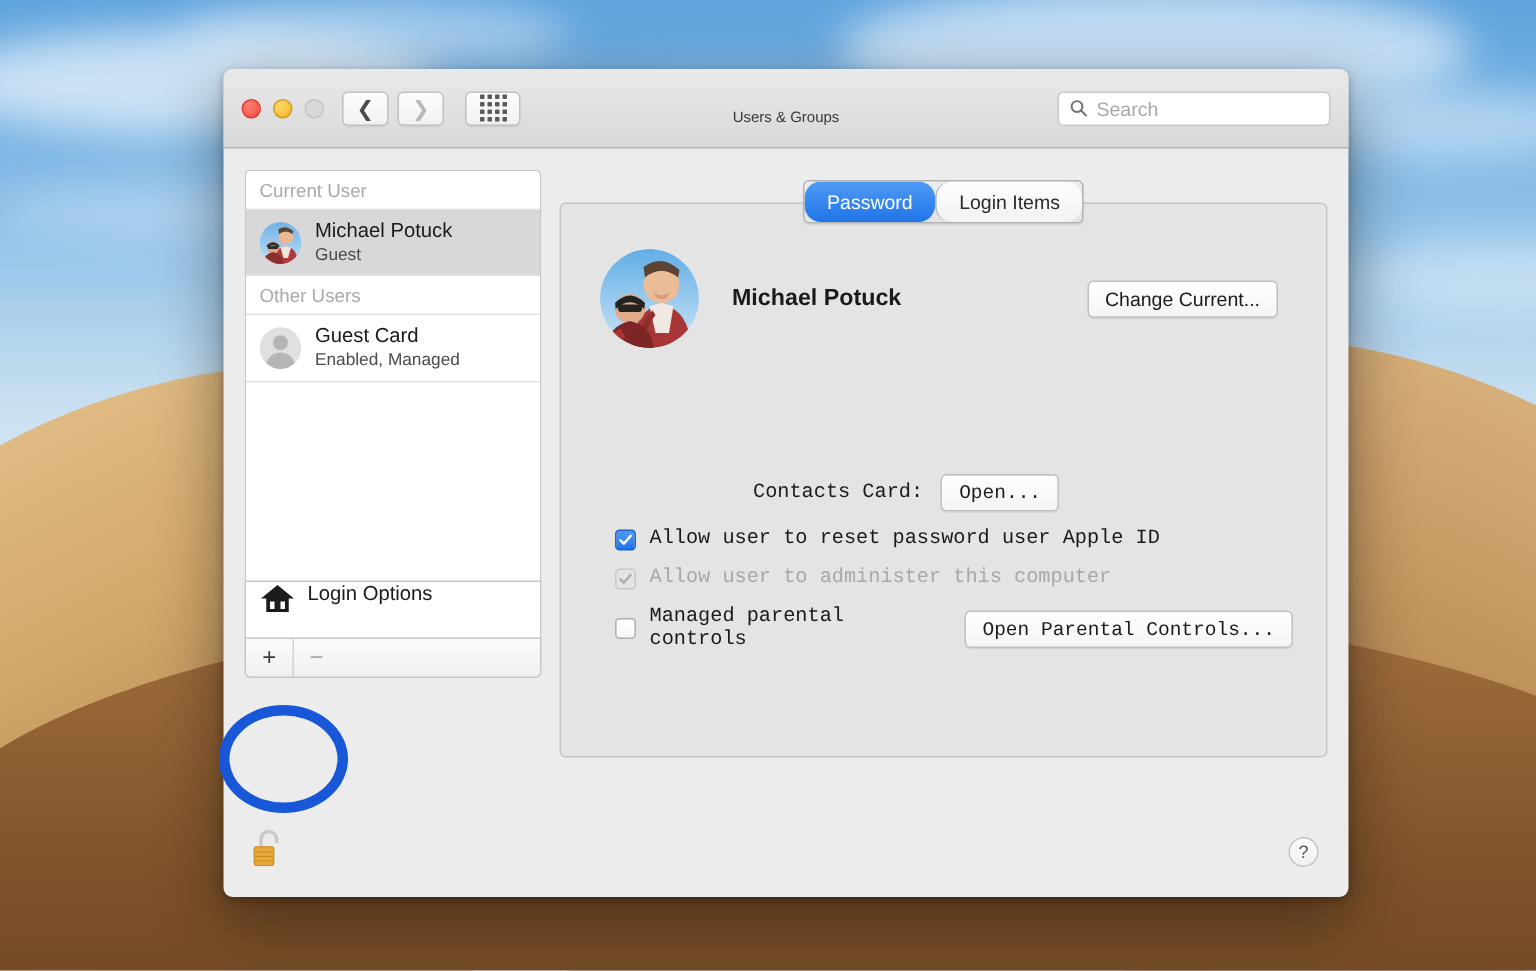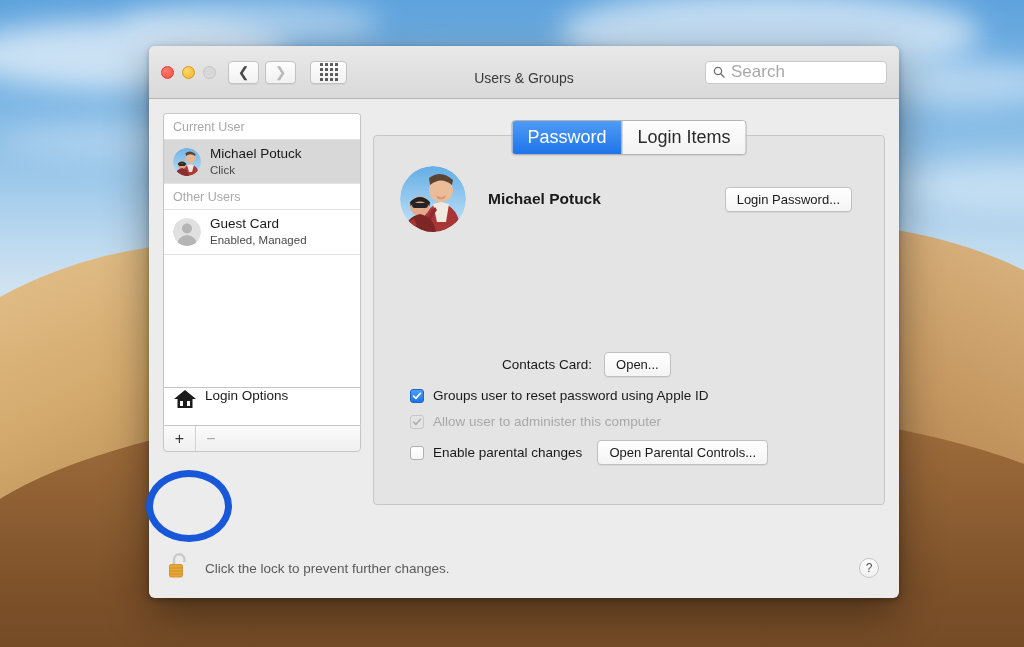--- a/index.html
+++ b/index.html
@@ -111,40 +111,40 @@
   }
   .tb-btn.grid { width: 37px; }
   .chev { font-size: 14px; line-height: 1; color: #4a4a4a; font-weight: 400; }
   .chev.disabled { color: #b9b9b9; }
   .dots { display: grid; grid-template-columns: repeat(4, 3px); grid-auto-rows: 3px; gap: 2px; }
   .dots i { display:block; width:3px; height:3px; background:#5a5a5a; border-radius:.5px; }
 
   .win-title {
     position: absolute; left: 0; right: 0; top: 0; bottom: 0;
     display: flex; align-items: center; justify-content: center;
-    font-size: 14px; color: #3a3a3a;
+    font-size: 10px; color: #3a3a3a;
     pointer-events: none;
     margin-top: 12px;
   }
 
   .search-wrap {
     margin-left: auto;
     position: relative; z-index: 2;
     width: 182px; height: 23px;
     background: #fff;
     border: 1px solid #c9c9c9;
     border-radius: 4px;
     display: flex; align-items: center;
     padding: 0 7px;
     gap: 6px;
   }
   .search-wrap svg { flex: 0 0 auto; }
   .search-wrap input {
     border: 0; outline: 0; background: transparent;
-    font-family: inherit; font-size: 17px; color: #333;
+    font-family: inherit; font-size: 13px; color: #333;
     width: 100%;
   }
   .search-wrap input::placeholder { color: #a8a8a8; }
 
   
   .win-body { flex: 1; display: flex; padding: 14px 14px 0 14px; gap: 12px; position: relative; }
 
   
   .sidebar {
     width: 198px; flex: 0 0 198px;
@@ -216,24 +216,25 @@
     position: absolute;
     top: -16px; left: 50%;
     transform: translateX(-50%);
     display: flex;
     border-radius: 4px;
     overflow: hidden;
     border: 1px solid #b4b4b4;
     box-shadow: 0 1px 1px rgba(0,0,0,.08);
   }
   .tab {
-    font-size: 18px;
+    font-size: 13px;
     padding: 6px 15px;
     background: linear-gradient(180deg,#fefefe,#f2f2f2);
     color: #2a2a2a;
+    border-radius: 11px;
   }
   .tab + .tab { border-left: 1px solid #b4b4b4; }
   .tab.active {
     background: linear-gradient(180deg,#4f9bf5,#1f74e8);
     color: #fff;
   }
 
   .id-row { display: flex; align-items: center; gap: 22px; padding: 6px 4px 0 4px; }
   .avatar-lg { width: 66px; height: 66px; border-radius: 50%; overflow: hidden; flex: 0 0 66px; }
   .full-name { font-size: 15.5px; font-weight: bold; color: #1a1a1a; }
@@ -243,21 +244,21 @@
     border-radius: 4px;
     font-family: inherit;
     font-size: 13px;
     color: #1a1a1a;
     padding: 4px 11px;
     box-shadow: 0 1px 0 rgba(0,0,0,.06);
     white-space: nowrap;
   }
   .change-pw { margin-left: auto; margin-right: 6px; }
 
-  .options { margin-top: 120px; }
+  .options { margin-top: 84px; font-family: Liberation Mono, monospace; }
   .opt-row { display: flex; align-items: center; gap: 9px; margin-bottom: 11px; }
   .contacts-row { justify-content: flex-start; padding-left: 106px; gap: 12px; }
   .contacts-label { font-size: 13.5px; color: #1a1a1a; }
 
   .cb {
     width: 14px; height: 14px; flex: 0 0 14px;
     border-radius: 3px;
     border: 1px solid #b0b0b0;
     background: linear-gradient(180deg,#fff,#f6f6f6);
     display: flex; align-items: center; justify-content: center;
@@ -396,21 +397,21 @@
                   <path d="M14 17 L17.5 16 L21 17 L19 24 L16 24 Z" fill="#efe7df"></path>
                   <circle cx="9" cy="17" r="4.2" fill="#e0a785"></circle>
                   <path d="M4.8 15.5 Q9 11.5 13.2 15.5 L13 17 Q9 13.8 5 17 Z" fill="#2b2b2b"></path>
                   <rect x="5.6" y="15.8" width="6.8" height="2.2" rx="1" fill="#2b2b2b"></rect>
                   <path d="M2 28 Q3 21 9 20 Q15 21 16 28 Z" fill="#8e2f2f"></path>
                 </g>
               </svg>
             </span>
             <span class="user-meta">
               <span class="user-name" style="display:block">Michael Potuck</span>
-              <span class="user-sub" style="display:block">Click</span>
+              <span class="user-sub" style="display:block">Guest</span>
             </span>
           </div>
 
           <div class="group-head">Other Users</div>
 
           <div class="user-row">
             <span class="avatar-sm">
               <svg viewBox="0 0 28 28" width="28" height="28">
                 <defs>
                     <clipPath id="cl2">
@@ -477,67 +478,66 @@
                 <path d="M25 66 q2 -18 10 -25 l2 3 q-7 8 -8 22 z" fill="#8f2c2c"></path>
                 <circle cx="20" cy="40" r="10" fill="#e3ab89"></circle>
                 <path d="M10 36 Q20 26 30 36 L29.5 40 Q20 31 10.5 40 Z" fill="#232323"></path>
                 <rect x="12" y="37" width="16" height="5" rx="2.4" fill="#232323"></rect>
                 <path d="M4 66 Q6 51 20 48 Q34 51 36 66 Z" fill="#7e2626"></path>
                 <path d="M8 56 l6 -3 l3 6 l-6 3 z" fill="#a83636"></path>
               </g>
             </svg>
           </span>
           <span class="full-name">Michael Potuck</span>
-          <button class="btn change-pw">Login Password...</button>
+          <button class="btn change-pw">Change Current...</button>
         </div>
 
         <div class="options">
 
           <div class="opt-row contacts-row">
             <span class="contacts-label">Contacts Card:</span>
             <button class="btn">Open...</button>
           </div>
 
           <div class="opt-row indent">
             <span class="cb checked">
               <svg width="10" height="10" viewBox="0 0 10 10">
                 <path d="M1.6 5.2 L3.9 7.4 L8.4 2.3" fill="none" stroke="#fff" stroke-width="1.7" stroke-linecap="round" stroke-linejoin="round"></path>
               </svg>
             </span>
-            <span class="opt-label">Groups user to reset password using Apple ID</span>
+            <span class="opt-label">Allow user to reset password user Apple ID</span>
           </div>
 
           <div class="opt-row indent">
             <span class="cb checked disabled">
               <svg width="10" height="10" viewBox="0 0 10 10">
                 <path d="M1.6 5.2 L3.9 7.4 L8.4 2.3" fill="none" stroke="#b0b0b0" stroke-width="1.7" stroke-linecap="round" stroke-linejoin="round"></path>
               </svg>
             </span>
             <span class="opt-label dim">Allow user to administer this computer</span>
           </div>
 
           <div class="opt-row indent">
             <span class="cb"></span>
-            <span class="opt-label">Enable parental changes</span>
+            <span class="opt-label">Managed parental controls</span>
             <button class="btn" style="margin-left:6px">Open Parental Controls...</button>
           </div>
         </div>
       </div>
     </div>
 
     <div class="win-footer">
       <span class="lock-icon">
         <svg width="24" height="30" viewBox="0 0 24 30">
           <path d="M7 14 L7 8.5 A5.2 5.2 0 0 1 17.4 8.5 L17.4 11" fill="none" stroke="#c9c9c9" stroke-width="2.4"></path>
           <rect x="2.5" y="13.5" width="13" height="12.5" rx="1.6" fill="#e8a838"></rect>
           <rect x="2.5" y="13.5" width="13" height="12.5" rx="1.6" fill="none" stroke="#c98a1e" stroke-width=".8"></rect>
           <line x1="2.5" y1="17" x2="15.5" y2="17" stroke="#c98a1e" stroke-width=".7"></line>
           <line x1="2.5" y1="20" x2="15.5" y2="20" stroke="#c98a1e" stroke-width=".7"></line>
           <line x1="2.5" y1="23" x2="15.5" y2="23" stroke="#c98a1e" stroke-width=".7"></line>
         </svg>
       </span>
-      <span class="lock-text">Click the lock to prevent further changes.</span>
       <span class="help-btn">?</span>
     </div>
   </div>
 
   <div id="annotation"></div>
 </div>
 
 </body></html>

